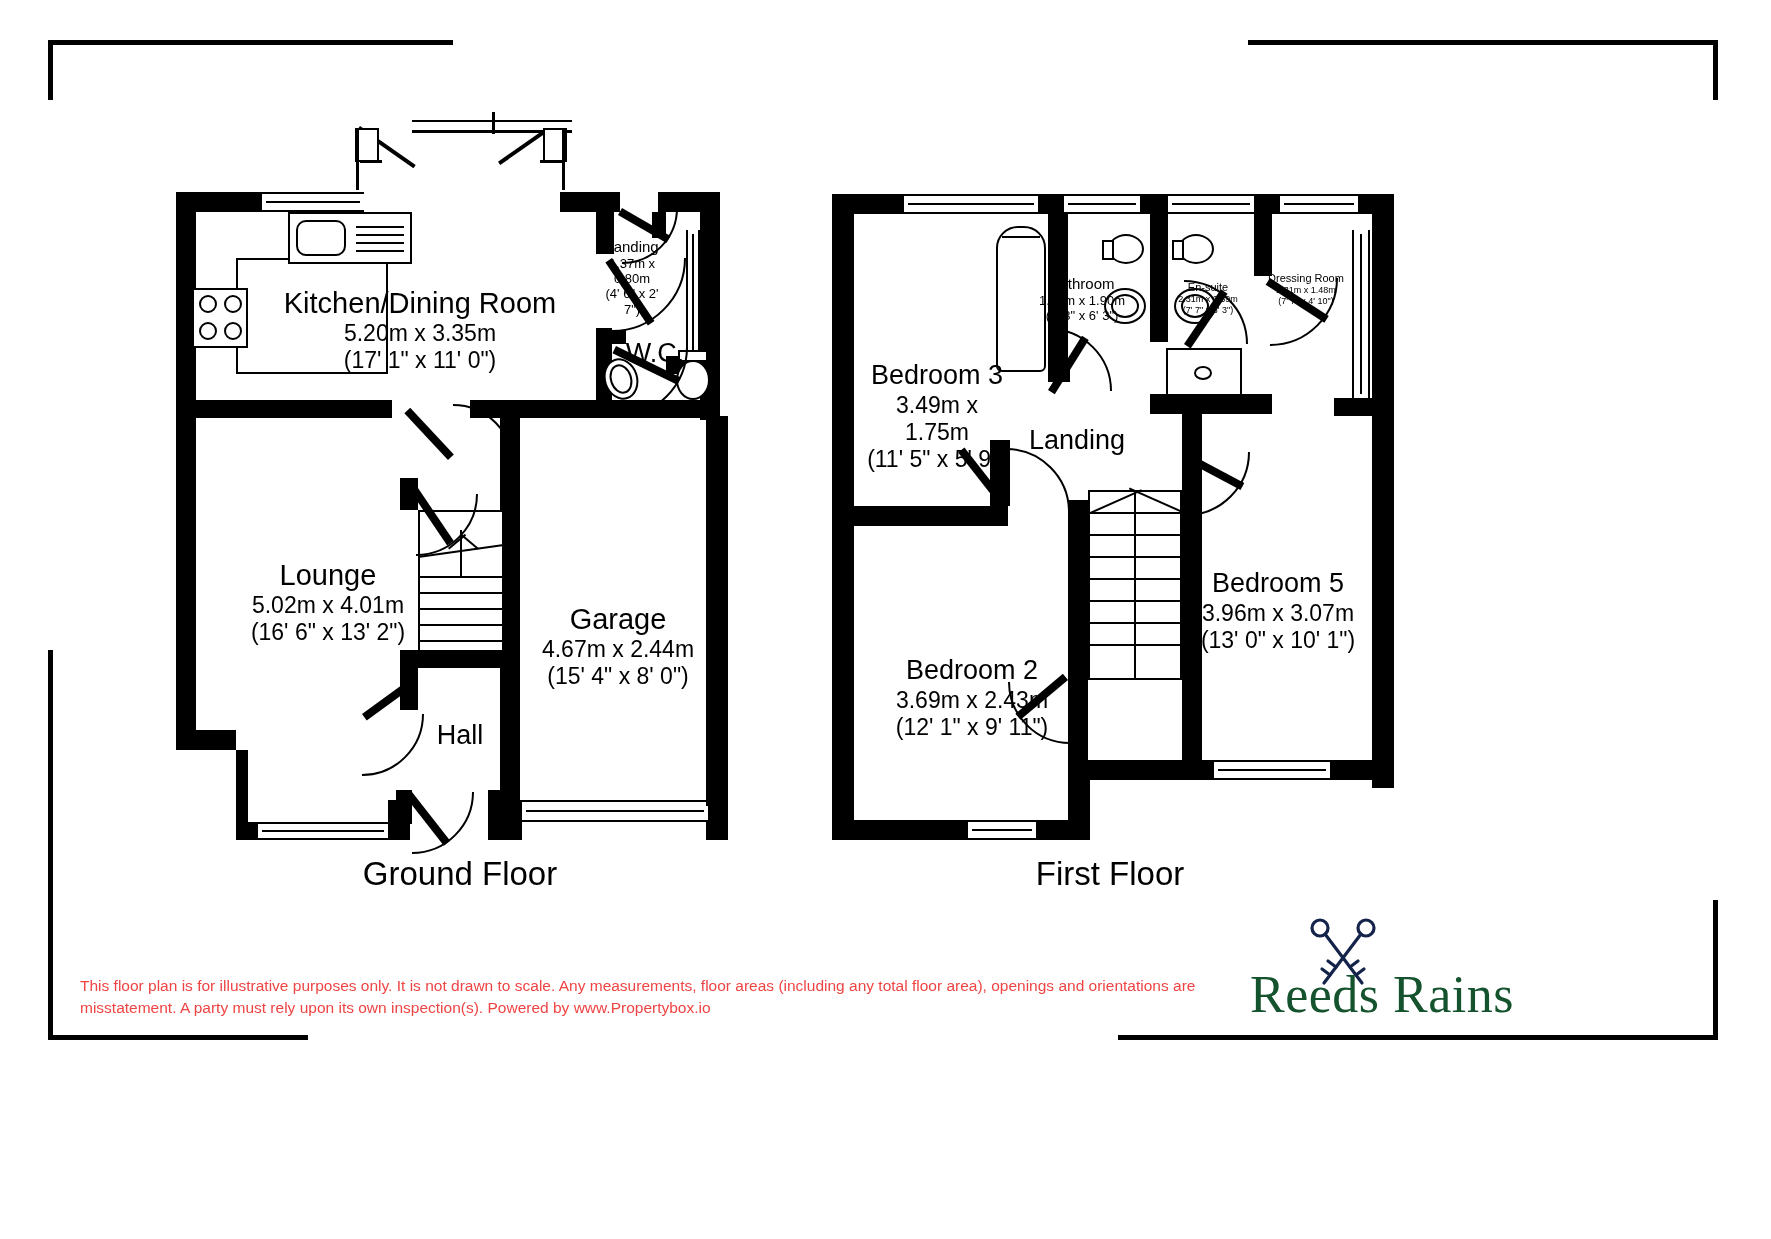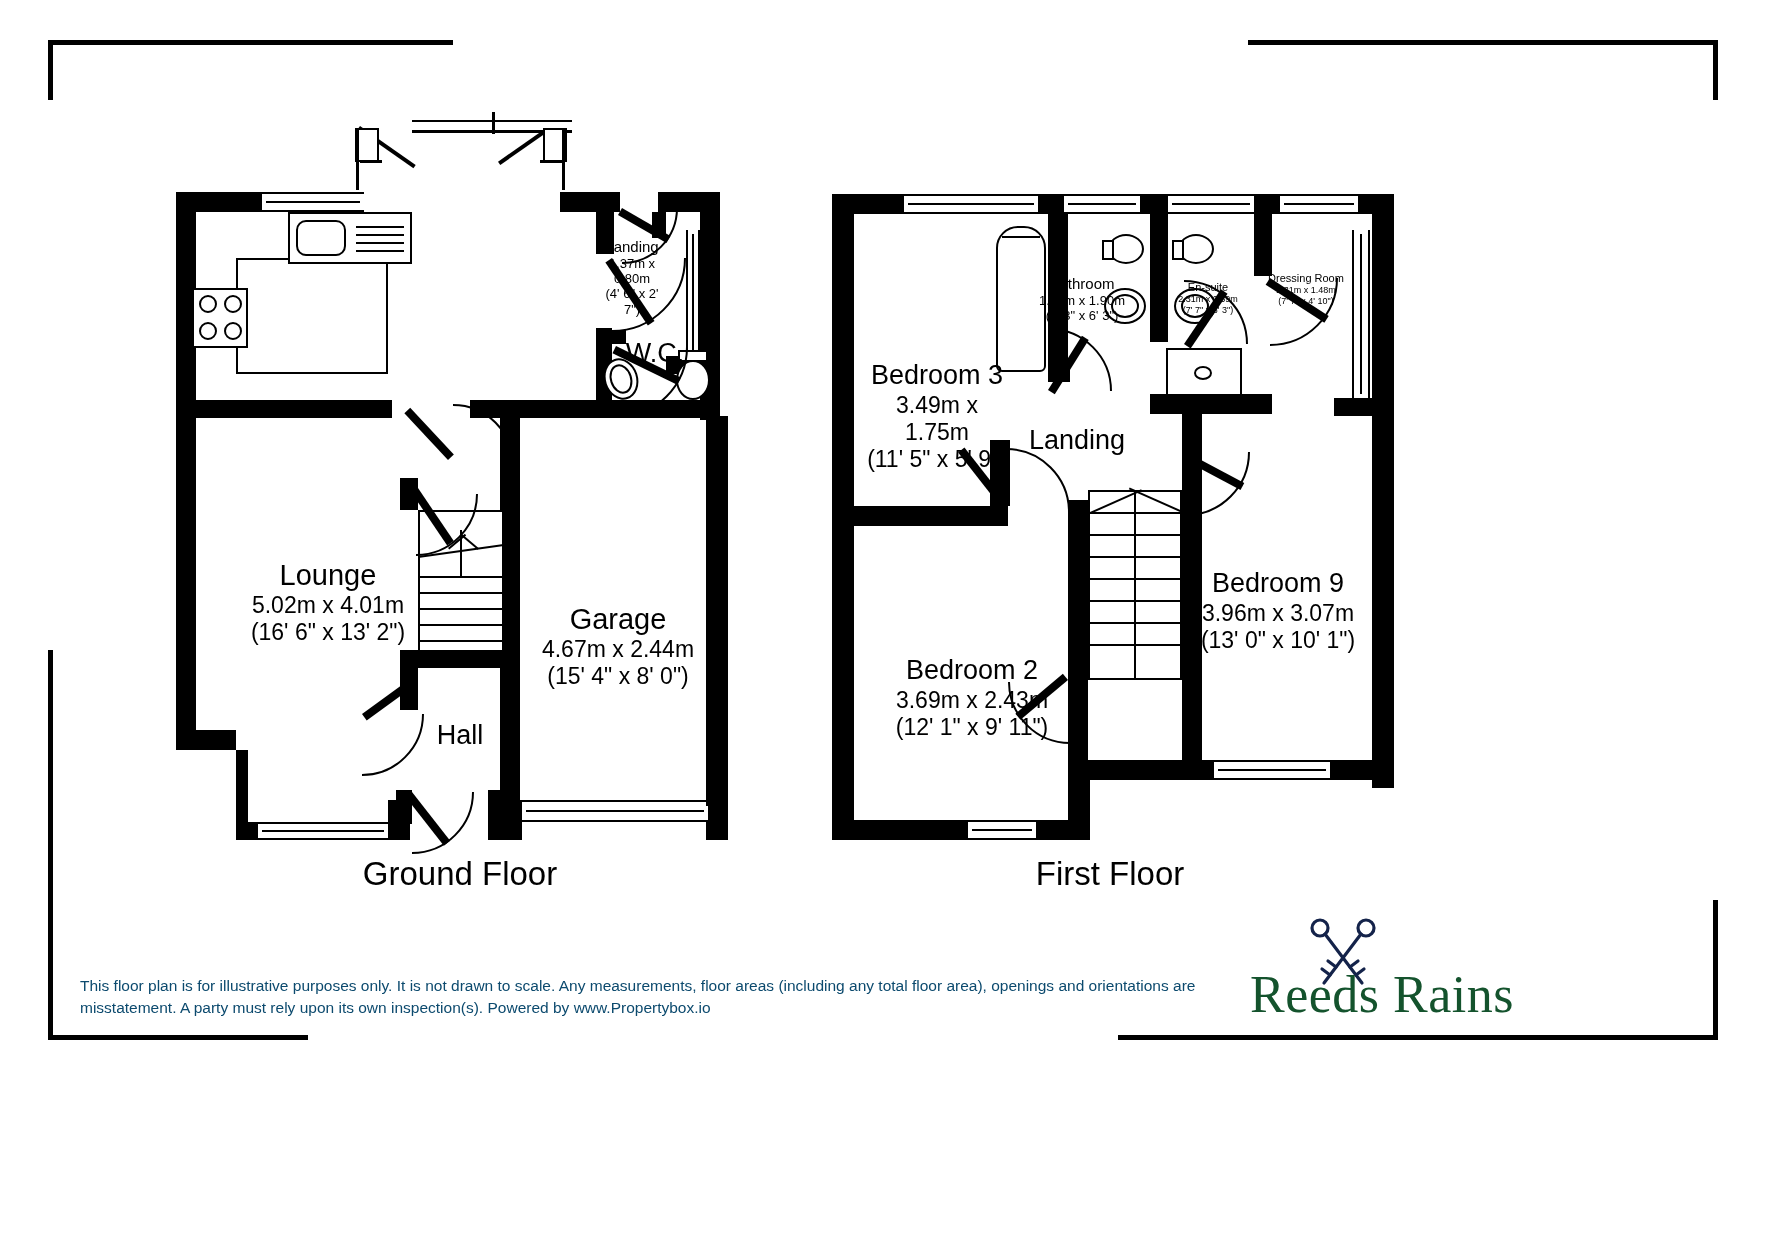--- a/index.html
+++ b/index.html
@@ -33,21 +33,21 @@
          background:transparent;box-sizing:border-box;}
   .leaf{position:absolute;background:#000;transform-origin:0 0;}
   
   .win{position:absolute;background:#fff;border-top:2px solid #000;border-bottom:2px solid #000;box-sizing:border-box;}
   .winv{position:absolute;background:#fff;border-left:2px solid #000;border-right:2px solid #000;box-sizing:border-box;}
   
   .stepbox{position:absolute;border:2px solid #000;background:#fff;box-sizing:border-box;}
   .step{position:absolute;background:#000;height:2px;}
   .stepv{position:absolute;background:#000;width:2px;}
   
-  .disc{position:absolute;font-size:15.5px;line-height:1.42;color:#0c4a6e;}
+  .disc{position:absolute;font-size:15.5px;line-height:1.42;color:#ef4444;}
   
   .brand{position:absolute;font-family:"Liberation Serif","DejaVu Serif",serif;
          font-size:52px;color:#14532d;letter-spacing:.5px;white-space:nowrap;}
   .keys{position:absolute;}
 </style>
 </head>
 <body>
 
 <div class="stage">
 
@@ -163,20 +163,25 @@
 
     <div class="leaf" style="left:612px;top:258px;width:76px;height:8px;transform:rotate(56deg);"></div>
     <div class="swing" style="left:538px;top:184px;width:148px;height:148px;clip-path:polygon(50% 50%,100% 50%,100% 100%,50% 100%);"></div>
 
     <div class="leaf" style="left:622px;top:208px;width:56px;height:8px;transform:rotate(30deg);"></div>
     <div class="swing" style="left:566px;top:152px;width:112px;height:112px;clip-path:polygon(50% 50%,100% 50%,100% 100%,50% 100%);"></div>
 
     <div class="leaf" style="left:616px;top:346px;width:72px;height:8px;transform:rotate(26deg);"></div>
     <div class="swing" style="left:546px;top:276px;width:142px;height:142px;clip-path:polygon(50% 50%,100% 50%,100% 100%,50% 100%);"></div>
 
+    <div class="lbl big" style="left:270px;top:286px;width:300px;">
+      <div class="nm">Kitchen/Dining Room</div>
+      <div class="dim">5.20m x 3.35m</div>
+      <div class="dim">(17' 1" x 11' 0")</div>
+    </div>
     <div class="lbl small" style="left:572px;top:238px;width:120px;">
       <div class="nm">Landing</div>
       <div class="dim">1.37m x</div>
       <div class="dim">0.80m</div>
       <div class="dim">(4' 6" x 2'</div>
       <div class="dim">7")</div>
     </div>
     <div class="lbl" style="left:600px;top:338px;width:110px;">
       <div class="nm">W.C.</div>
     </div>
@@ -296,21 +301,21 @@
       <div class="dim">(11' 5" x 5' 9")</div>
     </div>
 
     <div class="lbl" style="left:872px;top:655px;width:200px;">
       <div class="nm">Bedroom 2</div>
       <div class="dim">3.69m x 2.43m</div>
       <div class="dim">(12' 1" x 9' 11")</div>
     </div>
 
     <div class="lbl" style="left:1178px;top:568px;width:200px;">
-      <div class="nm">Bedroom 9</div>
+      <div class="nm">Bedroom 5</div>
       <div class="dim">3.96m x 3.07m</div>
       <div class="dim">(13' 0" x 10' 1")</div>
     </div>
 
     <div class="lbl small" style="left:1022px;top:275px;width:120px;">
       <div class="nm">Bathroom</div>
       <div class="dim">1.90m x 1.90m</div>
       <div class="dim">(6' 3" x 6' 3")</div>
     </div>
 

